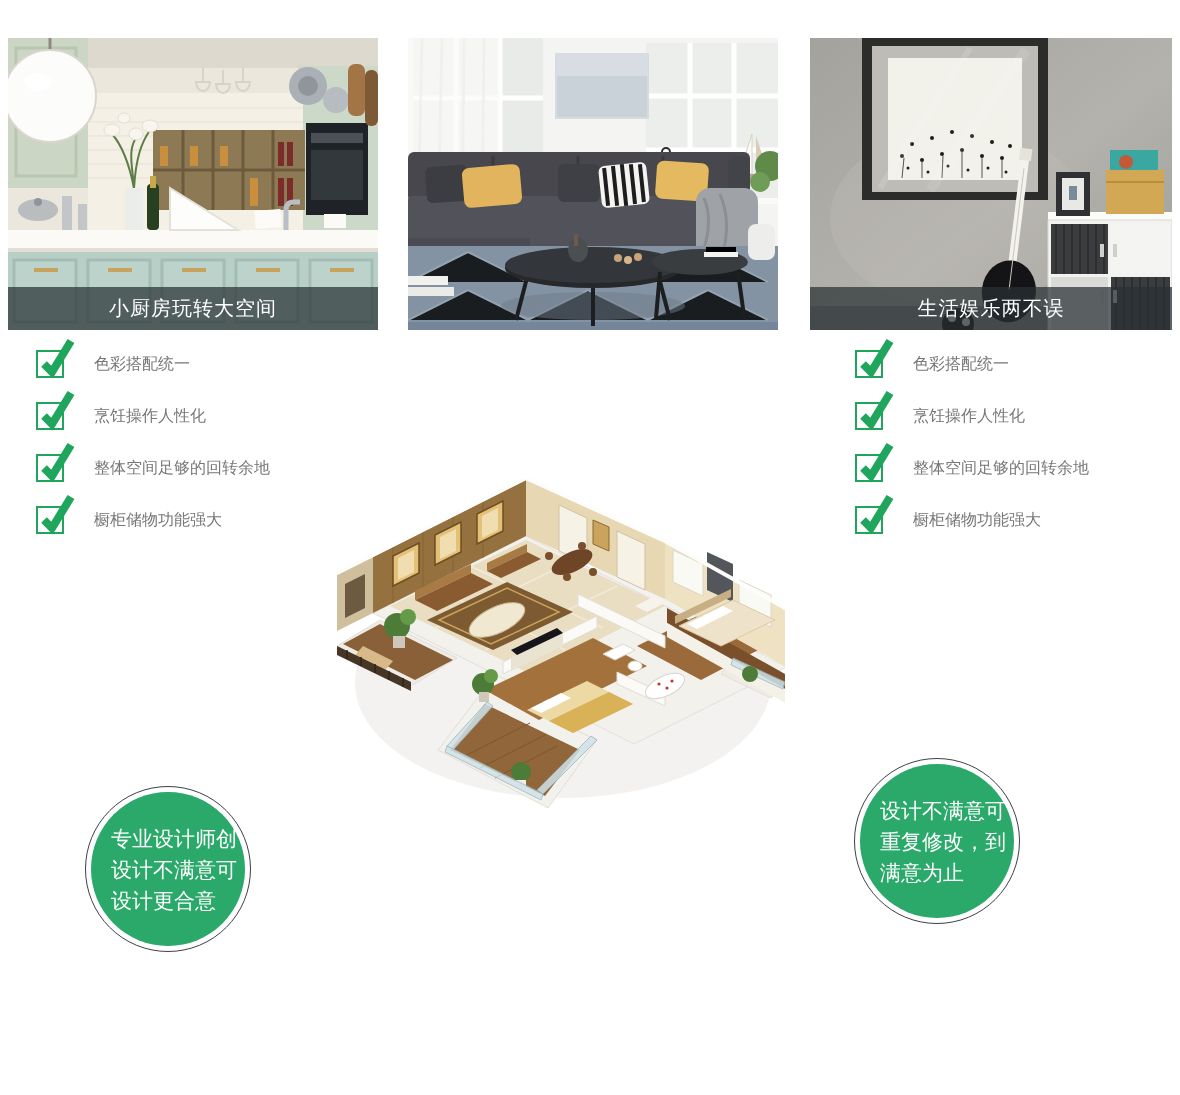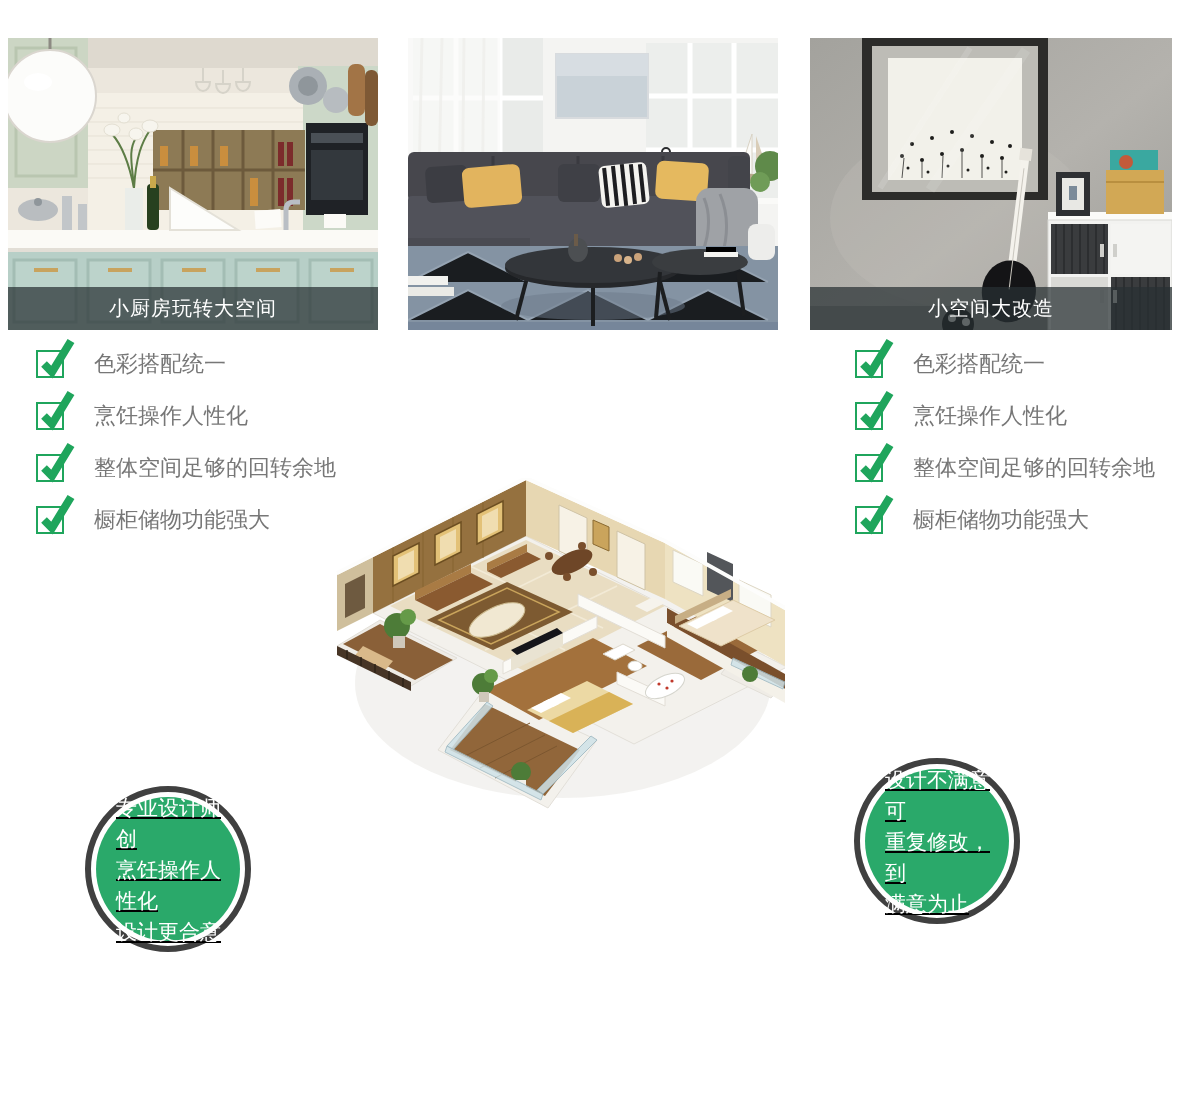--- a/index.html
+++ b/index.html
@@ -17,29 +17,29 @@
   .caption-bar span{color:#ffffff;font-size:20px;letter-spacing:1px;line-height:43px;}
 
   
   .checklist{position:absolute;top:350px;display:flex;flex-direction:column;gap:24px;}
   .checklist-left{left:36px;}
   .checklist-right{left:855px;}
   .check-row{display:flex;align-items:center;gap:30px;height:28px;}
   .check-box{position:relative;width:28px;height:28px;flex:0 0 28px;
     border:2px solid #1fa55c;background:#ffffff;box-sizing:border-box;}
   .check-box svg{position:absolute;left:-1px;top:-15px;width:38px;height:42px;overflow:visible;}
-  .check-label{font-size:22px;color:#777777;white-space:nowrap;}
+  .check-label{font-size:16px;color:#777777;white-space:nowrap;}
 
   
   .floorplan{position:absolute;left:335px;top:478px;width:450px;height:340px;}
   .floorplan svg{display:block;width:100%;height:100%;}
 
   
   .badge{position:absolute;width:166px;height:166px;border-radius:50%;
-    background:#ffffff;border:6px solid #404040;box-sizing:border-box;padding:5px;text-decoration:underline;}
+    background:#ffffff;border:1px solid #404040;box-sizing:border-box;padding:5px;}
   .badge-inner{width:100%;height:100%;border-radius:50%;background:#2aa96a;
     display:flex;align-items:center;}
   .badge-text{color:#ffffff;font-size:21px;line-height:31px;white-space:pre-line;
     padding-left:20px;text-align:left;}
   .badge-1{left:85px;top:786px;}
   .badge-2{left:472px;top:898px;}
   .badge-3{left:854px;top:758px;}
 </style>
 </head>
 <body>
@@ -352,21 +352,21 @@
         <rect x="197" y="110" width="12" height="12" fill="#e6e3db"></rect>
         <ellipse cx="203" cy="254" rx="27" ry="31" fill="#141416"></ellipse>
         <line x1="203" y1="130" x2="203" y2="252" stroke="#c9c6be" stroke-width="1"></line>
       </g>
 
       <circle cx="148" cy="286" r="16" fill="#151515"></circle>
       <circle cx="142" cy="280" r="4" fill="#e8e8e4"></circle>
         <circle cx="156" cy="284" r="4" fill="#e8e8e4"></circle>
     </svg>
     <div class="caption-bar">
-      <span>小空间大改造</span>
+      <span>生活娱乐两不误</span>
     </div>
   </div>
 
   <div class="checklist checklist-left">
     <div class="check-row">
       <span class="check-box">
         <svg viewBox="0 0 38 42">
             <path d="M7 27 L15 35 L34 4" fill="none" stroke="#1fa55c" stroke-width="8"></path>
           </svg>
       </span>
@@ -552,21 +552,21 @@
       <polygon points="110,274 206,322 208,316 112,268" fill="#cfe2e8" opacity="0.85" stroke="#9db8c2"></polygon>
       <polygon points="208,316 262,262 256,258 202,312" fill="#cfe2e8" opacity="0.85" stroke="#9db8c2"></polygon>
       <polygon points="398,180 450,204 448,211 396,187" fill="#cfe2e8" opacity="0.85" stroke="#9db8c2"></polygon>
       <circle cx="415" cy="196" r="8" fill="#4d7c38"></circle>
     </svg>
   </div>
 
   <div class="badge badge-1">
     <div class="badge-inner">
       <div class="badge-text">专业设计师创
-烹饪操作人性化
+设计不满意可
 设计更合意</div>
     </div>
   </div>
   <div class="badge badge-3">
     <div class="badge-inner">
       <div class="badge-text">设计不满意可
 重复修改，到
 满意为止</div>
     </div>
   </div>

